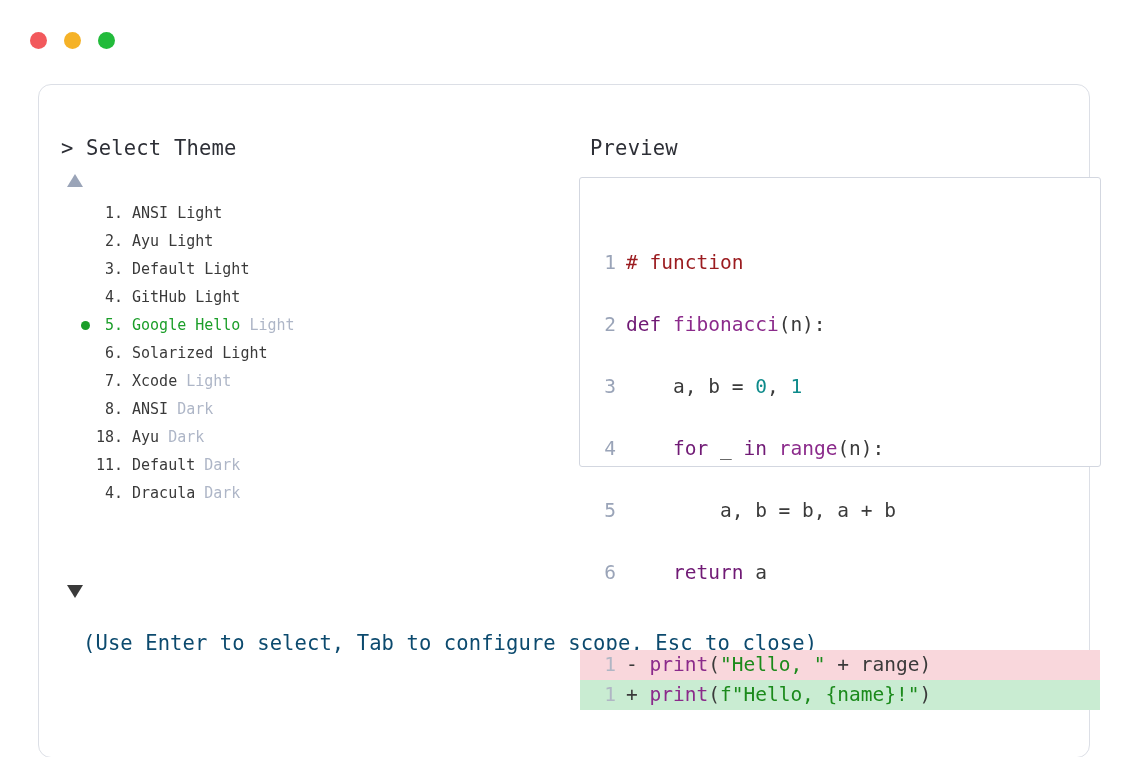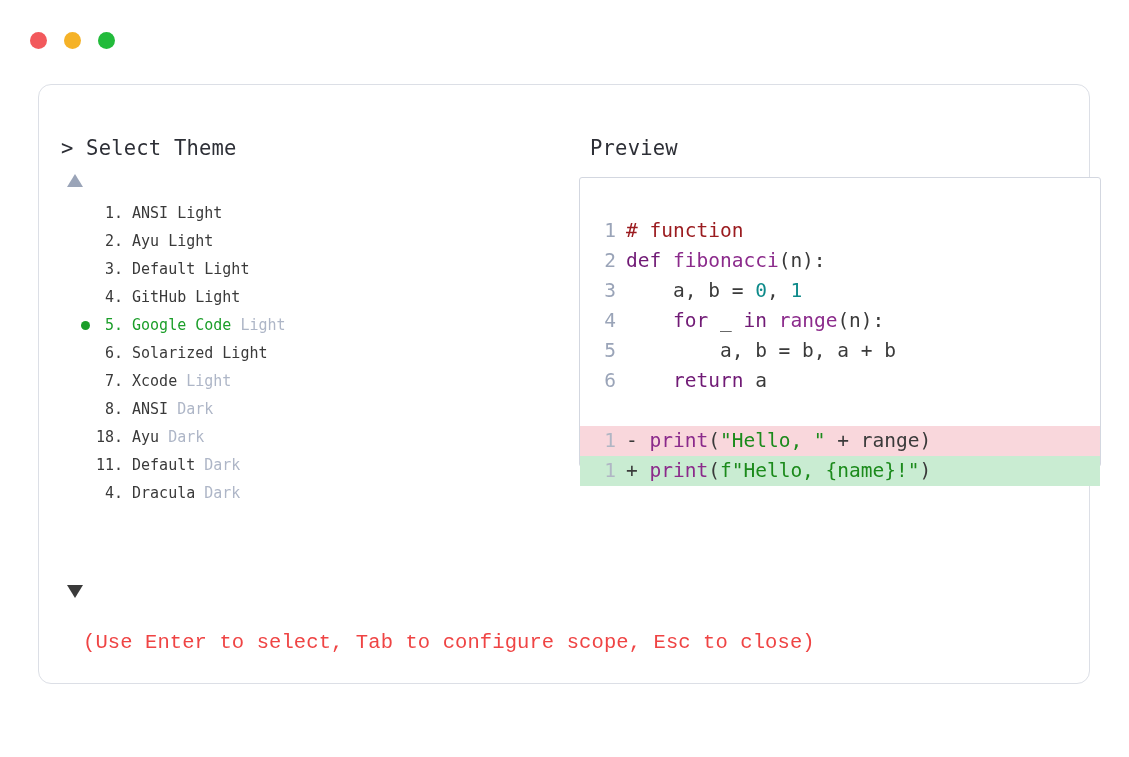--- a/index.html
+++ b/index.html
@@ -31,21 +31,21 @@
   .dot-red    { background: #f2595c; }
   .dot-yellow { background: #f5b227; }
   .dot-green  { background: #22bb3b; }
 
   
   .card {
     position: absolute;
     left: 38px;
     top: 84px;
     width: 1052px;
-    height: 600px;
+    height: 674px;
     box-sizing: border-box;
     background: #ffffff;
     border: 1.5px solid #dcdfe6;
     border-radius: 13px;
   }
 
   
   .cols {
     position: absolute;
     left: 0;
@@ -134,24 +134,23 @@
   .theme-row.selected .row-num,
   .theme-row.selected .row-name { color: #1b9e29; }
 
   
   .hint {
     position: absolute;
     left: 22px;
     top: 548px;
     font-size: 20.5px;
     line-height: 20.5px;
-    color: #ef4444;
+    color: #0c4a6e;
     white-space: pre;
     letter-spacing: 0.1px;
-    font-family: Liberation Mono, monospace;
   }
 
   
   .preview-box {
     position: absolute;
     left: 43px;
     top: 92px;
     width: 522px;
     height: 290px;
     box-sizing: border-box;
@@ -167,20 +166,21 @@
     padding-top: 38px;
     font-size: 19.5px;
     line-height: 30px;
   }
   .code-line {
     position: relative;
     height: 30px;
     line-height: 30px;
     white-space: pre;
     padding-left: 14px;
+    margin-top: 32px;
   }
   .gutter {
     display: inline-block;
     width: 22px;
     text-align: right;
     color: #9aa4b8;
     margin-right: 10px;
   }
   .code-line.blank { height: 30px; }
 
@@ -221,21 +221,21 @@
     <div class="left-col">
       <div class="col-header">&gt; Select Theme</div>
 
       <div class="arrow arrow-up"></div>
 
       <div class="theme-list" id="theme-list">
           <div class="theme-row"><span class="row-num">1.</span><span class="row-name"> ANSI </span><span class="row-variant">Light</span></div>
           <div class="theme-row"><span class="row-num">2.</span><span class="row-name"> Ayu </span><span class="row-variant">Light</span></div>
           <div class="theme-row"><span class="row-num">3.</span><span class="row-name"> Default </span><span class="row-variant">Light</span></div>
           <div class="theme-row"><span class="row-num">4.</span><span class="row-name"> GitHub </span><span class="row-variant">Light</span></div>
-          <div class="theme-row selected"><span class="bullet"></span><span class="row-num">5.</span><span class="row-name"> Google Code </span><span class="row-variant muted">Light</span></div>
+          <div class="theme-row selected"><span class="bullet"></span><span class="row-num">5.</span><span class="row-name"> Google Hello </span><span class="row-variant muted">Light</span></div>
           <div class="theme-row"><span class="row-num">6.</span><span class="row-name"> Solarized </span><span class="row-variant">Light</span></div>
           <div class="theme-row"><span class="row-num">7.</span><span class="row-name"> Xcode </span><span class="row-variant muted">Light</span></div>
           <div class="theme-row"><span class="row-num">8.</span><span class="row-name"> ANSI </span><span class="row-variant muted">Dark</span></div>
           <div class="theme-row"><span class="row-num">18.</span><span class="row-name"> Ayu </span><span class="row-variant muted">Dark</span></div>
           <div class="theme-row"><span class="row-num">11.</span><span class="row-name"> Default </span><span class="row-variant muted">Dark</span></div>
           <div class="theme-row"><span class="row-num">4.</span><span class="row-name"> Dracula </span><span class="row-variant muted">Dark</span></div>
         </div>
 
       <div class="arrow arrow-down"></div>
 

